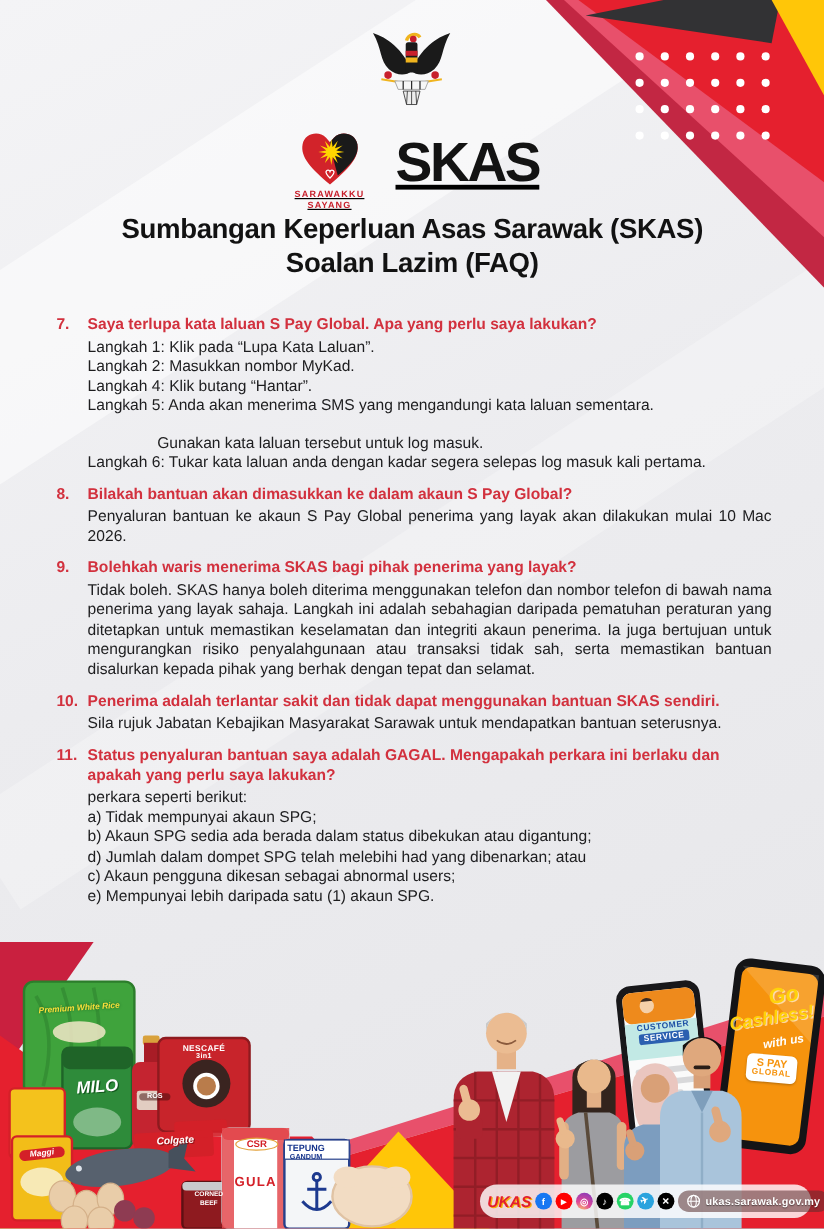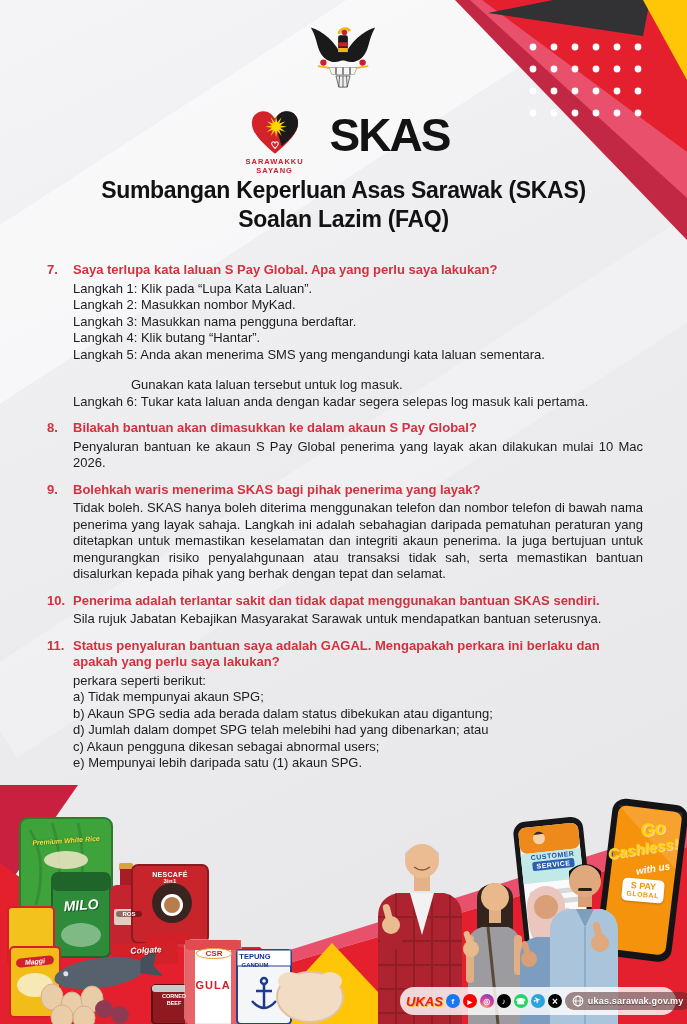--- a/index.html
+++ b/index.html
@@ -7,21 +7,21 @@
     position:relative;width:687px;height:1024px;overflow:hidden;
     background:linear-gradient(155deg,#F4F4F6 0%,#ECECEF 45%,#E6E6E9 100%);
     font-family:"Liberation Sans",sans-serif;
   }
   .streak{position:absolute;background:rgba(255,255,255,0.5);transform:rotate(-33deg);pointer-events:none;}
   .streak.s1{width:900px;height:150px;left:-220px;top:90px;}
   .streak.s2{width:900px;height:90px;left:-80px;top:430px;opacity:.5;}
   .corner-svg{position:absolute;top:0;left:0;}
   
   .crest{position:absolute;top:24px;left:308px;}
-  .logo-row{position:absolute;top:106px;left:0;width:687px;display:flex;justify-content:center;align-items:flex-start;gap:18px;}
+  .logo-row{position:absolute;top:106px;left:0;width:687px;display:flex;justify-content:center;align-items:flex-start;gap:18px;text-decoration:underline;}
   .sayang{display:flex;flex-direction:column;align-items:center;width:74px;}
   .sayang-text{font-size:7.5px;font-weight:bold;color:#C8202C;letter-spacing:1px;text-align:center;line-height:9px;margin-top:1px;}
   .skas-wordmark{font-size:46px;font-weight:900;color:#131313;letter-spacing:-2px;line-height:54px;margin-top:2px;}
   .title{position:absolute;top:176px;left:0;width:687px;text-align:center;color:#121212;font-weight:bold;font-size:23px;line-height:29px;letter-spacing:-0.3px;}
   
   .faq{position:absolute;top:262px;left:47px;width:596px;color:#1D1D1F;font-size:13px;line-height:16.5px;}
   .faq-item{display:grid;grid-template-columns:26px 1fr;margin-bottom:10px;}
   .faq-num{font-weight:bold;color:#D2313E;font-size:13px;}
   .faq-q{font-weight:bold;color:#D2313E;margin-bottom:2px;}
   .faq-a{color:#1D1D1F;}
@@ -151,21 +151,20 @@
 
   <div class="faq">
 
     <div class="faq-item">
       <div class="faq-num">7.</div>
       <div>
         <div class="faq-q">Saya terlupa kata laluan S Pay Global. Apa yang perlu saya lakukan?</div>
         <div class="faq-a">
           <span class="step">Langkah 1: Klik pada “Lupa Kata Laluan”.</span>
           <span class="step">Langkah 2: Masukkan nombor MyKad.</span>
-          <span class="step">Langkah 3: Masukkan nama pengguna berdaftar.</span>
           <span class="step">Langkah 4: Klik butang “Hantar”.</span>
           <span class="step">Langkah 5: Anda akan menerima SMS yang mengandungi kata laluan sementara.</span>
           <span class="step indent">Gunakan kata laluan tersebut untuk log masuk.</span>
           <span class="step">Langkah 6: Tukar kata laluan anda dengan kadar segera selepas log masuk kali pertama.</span>
         </div>
       </div>
     </div>
 
     <div class="faq-item">
       <div class="faq-num">8.</div>

